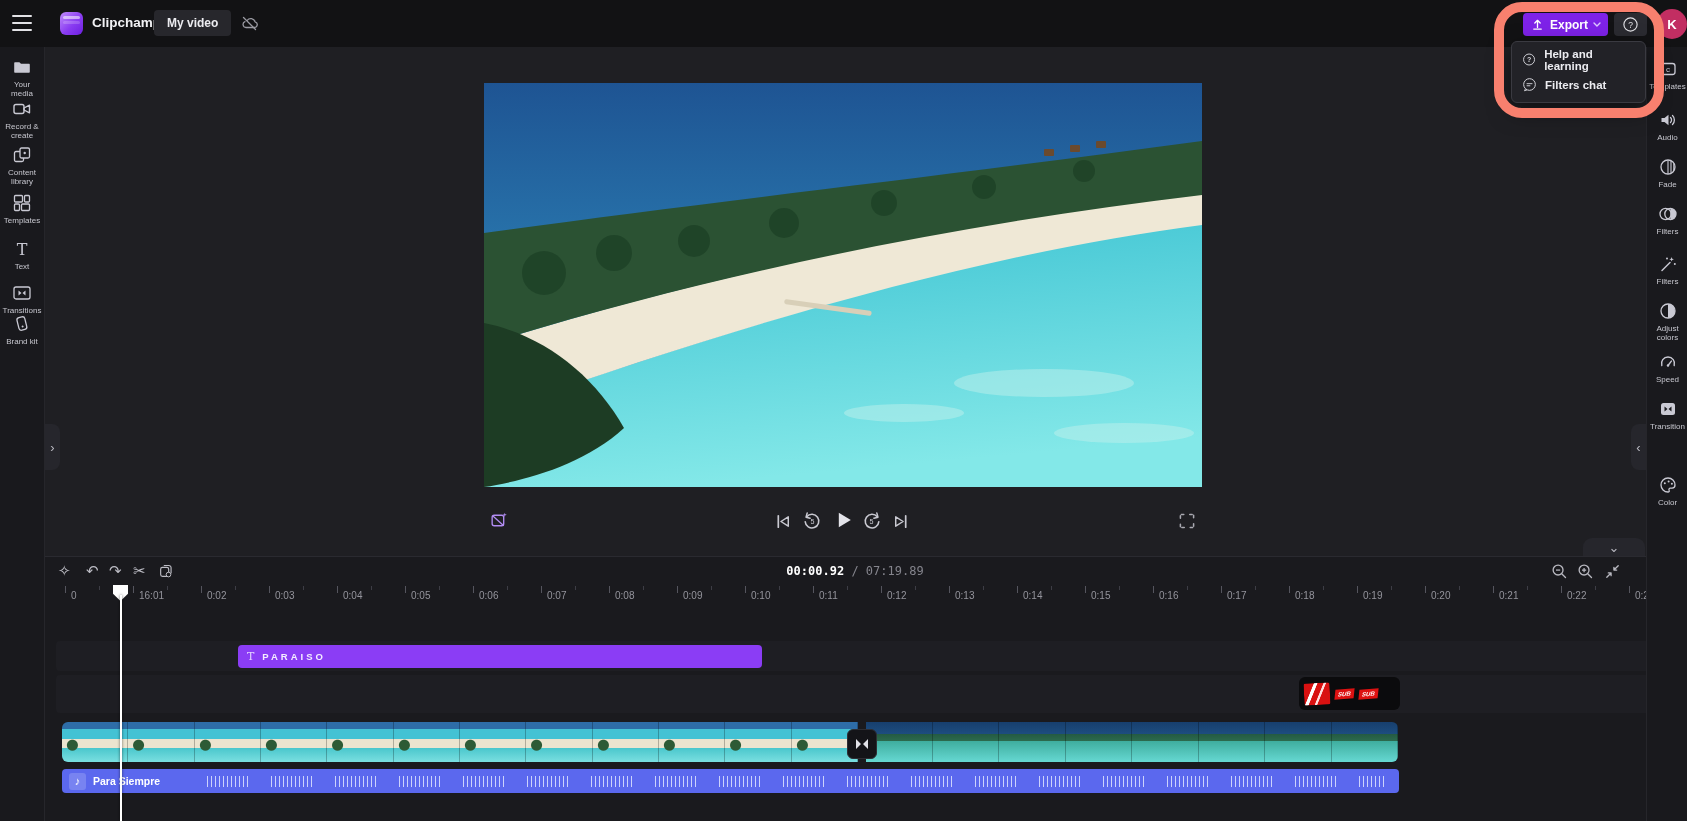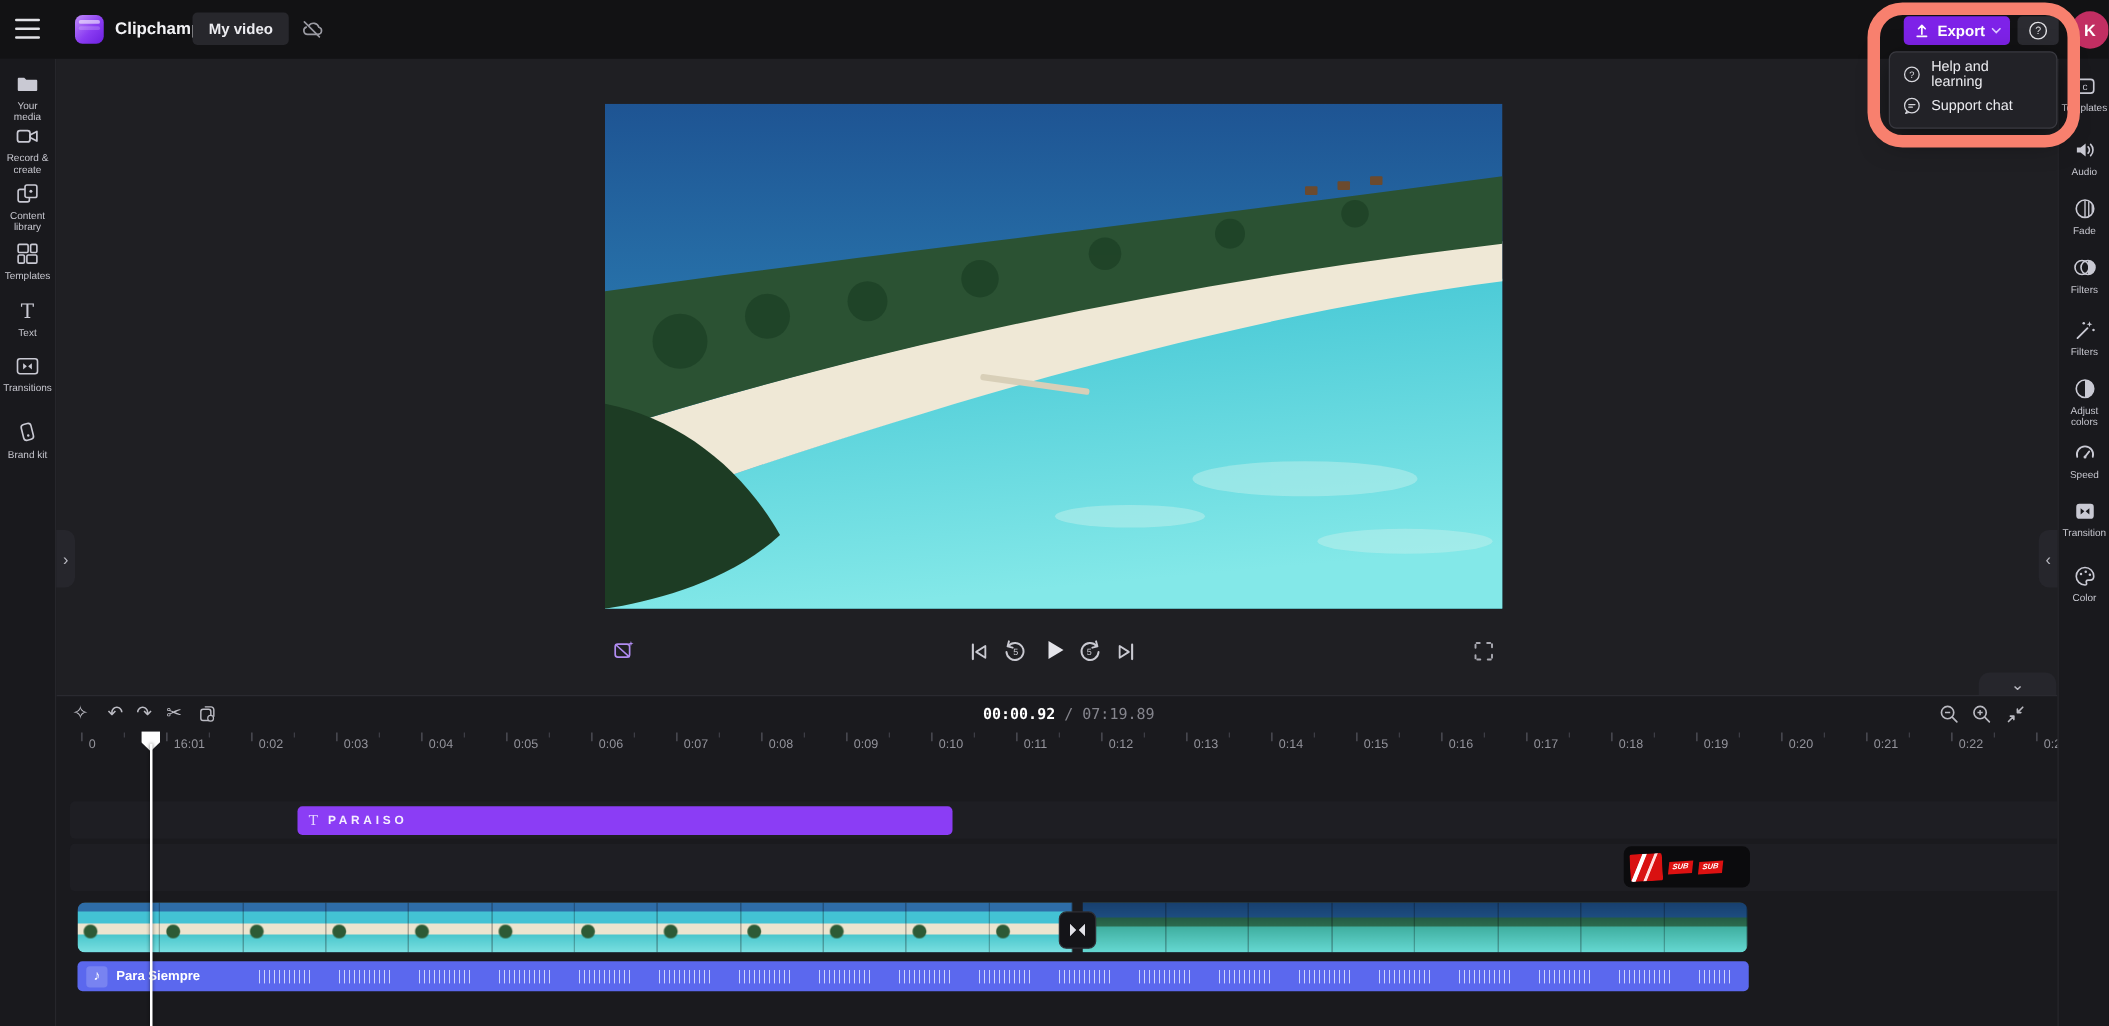--- a/index.html
+++ b/index.html
@@ -14,21 +14,21 @@
   .logo{left:60px;top:12px;width:23px;height:23px;border-radius:6px;background:linear-gradient(135deg,#c08cfa 0%,#8a3cf2 55%,#6c1fe0 100%);overflow:hidden;}
   .logo i{position:absolute;left:3px;width:17px;height:3px;border-radius:2px;background:rgba(255,255,255,.55);}
   .appname{left:92px;top:15px;font-size:13.5px;font-weight:bold;color:#f2f2f5;}
   .projecttab{left:154px;top:10px;height:26px;padding:0 13px;background:#27272c;border-radius:4px;display:flex;align-items:center;font-size:12px;font-weight:bold;color:#ececf0;}
   .cloudoff{left:240px;top:14px;}
   .exportbtn{left:1523px;top:13px;width:85px;height:23px;background:#7e22e8;border:none;border-radius:4px;display:flex;align-items:center;justify-content:center;gap:5px;color:#fff;font-size:12px;font-weight:bold;cursor:pointer;font-family:inherit;}
   .helpbtn{left:1614px;top:13px;width:33px;height:23px;background:#2b2b31;border:none;border-radius:4px;display:flex;align-items:center;justify-content:center;cursor:pointer;}
   .avatar{left:1657px;top:9px;width:30px;height:30px;border-radius:50%;background:#c22e62;display:flex;align-items:center;justify-content:center;font-size:13px;font-weight:bold;color:#fff;}
   
   .helpmenu{left:1511px;top:41px;width:133px;background:#222227;border:1px solid #3a3a41;border-radius:6px;box-shadow:0 8px 22px rgba(0,0,0,.5);padding:5px 0;z-index:50;}
-  .helpmenu .mi{display:flex;align-items:center;gap:8px;height:25px;padding:0 10px;font-size:11.5px;font-weight:normal;color:#ececf0;cursor:pointer;}
+  .helpmenu .mi{display:flex;align-items:center;gap:8px;height:25px;padding:0 10px;font-size:11.5px;font-weight:bold;color:#ececf0;cursor:pointer;}
   
   .annotation{left:1494px;top:2px;width:170px;height:116px;border:10px solid #f8806e;border-radius:28px;box-sizing:border-box;z-index:60;pointer-events:none;}
   
   .leftrail{left:0;top:47px;width:44px;height:774px;background:#19191d;border-right:1px solid #26262b;z-index:5;}
   .rightrail{left:1646px;top:47px;width:41px;height:774px;background:#19191d;border-left:1px solid #26262b;z-index:5;}
   .railitem{position:absolute;left:0;width:100%;display:flex;flex-direction:column;align-items:center;gap:3px;cursor:pointer;}
   .railitem .lbl{font-size:8px;line-height:9px;color:#c7c7cf;text-align:center;max-width:40px;}
   .railicon{width:20px;height:20px;display:block;}
   .sidetab{background:#26262c;color:#b9b9c1;display:flex;align-items:center;justify-content:center;cursor:pointer;z-index:6;}
   
@@ -123,21 +123,21 @@
           <text x="9" y="12.2" text-anchor="middle" font-size="9" fill="#d6d6dc" font-family="Liberation Sans,sans-serif">?</text>
         </svg>
       <span>Help and learning</span>
     </div>
     <div class="mi">
       <svg width="15" height="15" viewBox="0 0 18 18">
           <circle cx="9" cy="9" r="7" stroke="#d6d6dc" stroke-width="1.2" fill="none"></circle>
           <path d="M4 14.5L3 16.5l3-1" stroke="#d6d6dc" stroke-width="1.1" fill="none" stroke-linejoin="round"></path>
           <path d="M6 8h6M6 10.5h3.5" stroke="#d6d6dc" stroke-width="1.1" stroke-linecap="round"></path>
         </svg>
-      <span>Support chat</span>
+      <span>Filters chat</span>
     </div>
   </div>
 
   <div class="abs annotation"></div>
 
   <div class="abs leftrail">
     <div class="railitem" style="top:10px">
       <svg class="railicon" viewBox="0 0 20 20">
           <path d="M2.2 6.2c0-.6.4-1 1-1h4.2L9 6.8h7.8c.6 0 1 .4 1 1v7c0 .6-.4 1-1 1H3.2c-.6 0-1-.4-1-1z" fill="#c9c9d3"></path>
         </svg>
@@ -175,21 +175,21 @@
         </svg>
       <span class="lbl">Text</span>
     </div>
     <div class="railitem" style="top:236px">
       <svg class="railicon" viewBox="0 0 20 20">
           <rect x="2" y="4" width="16" height="12" rx="2" stroke="#c9c9d3" fill="none" stroke-width="1.3"></rect>
           <path d="M6.5 7.5L9.5 10l-3 2.5zM13.5 7.5L10.5 10l3 2.5z" fill="#c9c9d3"></path>
         </svg>
       <span class="lbl">Transitions</span>
     </div>
-    <div class="railitem" style="top:289px">
+    <div class="railitem" style="top:267px">
       <svg class="railicon" viewBox="0 0 20 20">
           <g transform="rotate(-14 10 10)">
             <rect x="6" y="3" width="8" height="13" rx="2.5" stroke="#c9c9d3" fill="none" stroke-width="1.3"></rect>
             <circle cx="10" cy="12.5" r="1" fill="#c9c9d3"></circle>
           </g>
         </svg>
       <span class="lbl">Brand kit</span>
     </div>
   </div>
   <div class="abs sidetab" style="left:45px;top:424px;width:15px;height:46px;border-radius:0 8px 8px 0;font-size:13px;">
@@ -250,21 +250,21 @@
         </svg>
       <span class="lbl">Speed</span>
     </div>
     <div class="railitem" style="top:352px">
       <svg class="railicon" viewBox="0 0 20 20">
           <rect x="3" y="4" width="14" height="12" rx="2.5" fill="#c9c9d3"></rect>
           <path d="M6.5 7.5L9.5 10l-3 2.5zM13.5 7.5L10.5 10l3 2.5z" fill="#19191d"></path>
         </svg>
       <span class="lbl">Transition</span>
     </div>
-    <div class="railitem" style="top:404px">
+    <div class="railitem" style="top:428px">
       <svg class="railicon" viewBox="0 0 20 20">
           <path d="M10 3a7 7 0 1 0 0 14c1.2 0 1.6-.9 1.1-1.8-.5-1 .1-2.1 1.3-2.1h1.7c1.7 0 2.9-1.2 2.9-3.1C17 6 13.9 3 10 3z" stroke="#c9c9d3" fill="none" stroke-width="1.3"></path>
           <circle cx="6.8" cy="8.2" r="1" fill="#c9c9d3"></circle>
           <circle cx="10.6" cy="6.4" r="1" fill="#c9c9d3"></circle>
           <circle cx="13.9" cy="8.8" r="1" fill="#c9c9d3"></circle>
         </svg>
       <span class="lbl">Color</span>
     </div>
   </div>
   <div class="abs sidetab" style="left:1631px;top:424px;width:15px;height:46px;border-radius:8px 0 0 8px;font-size:13px;">

